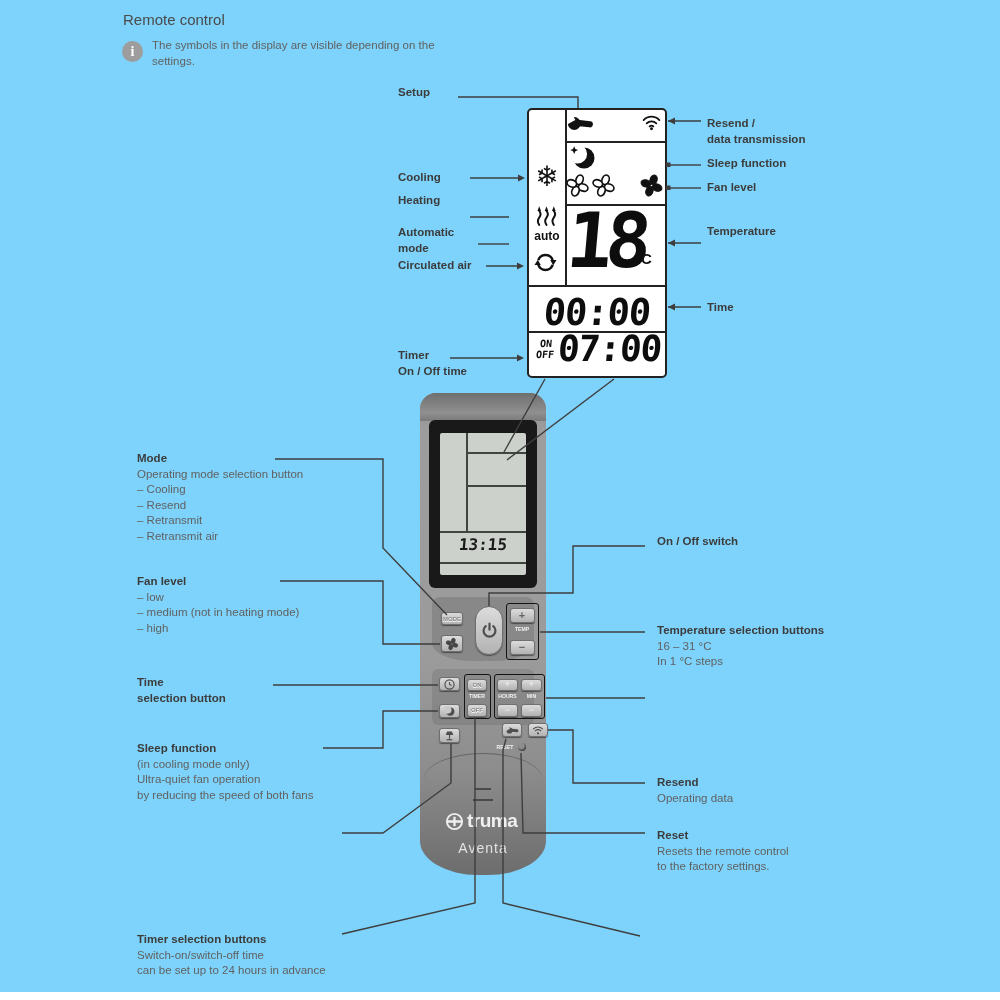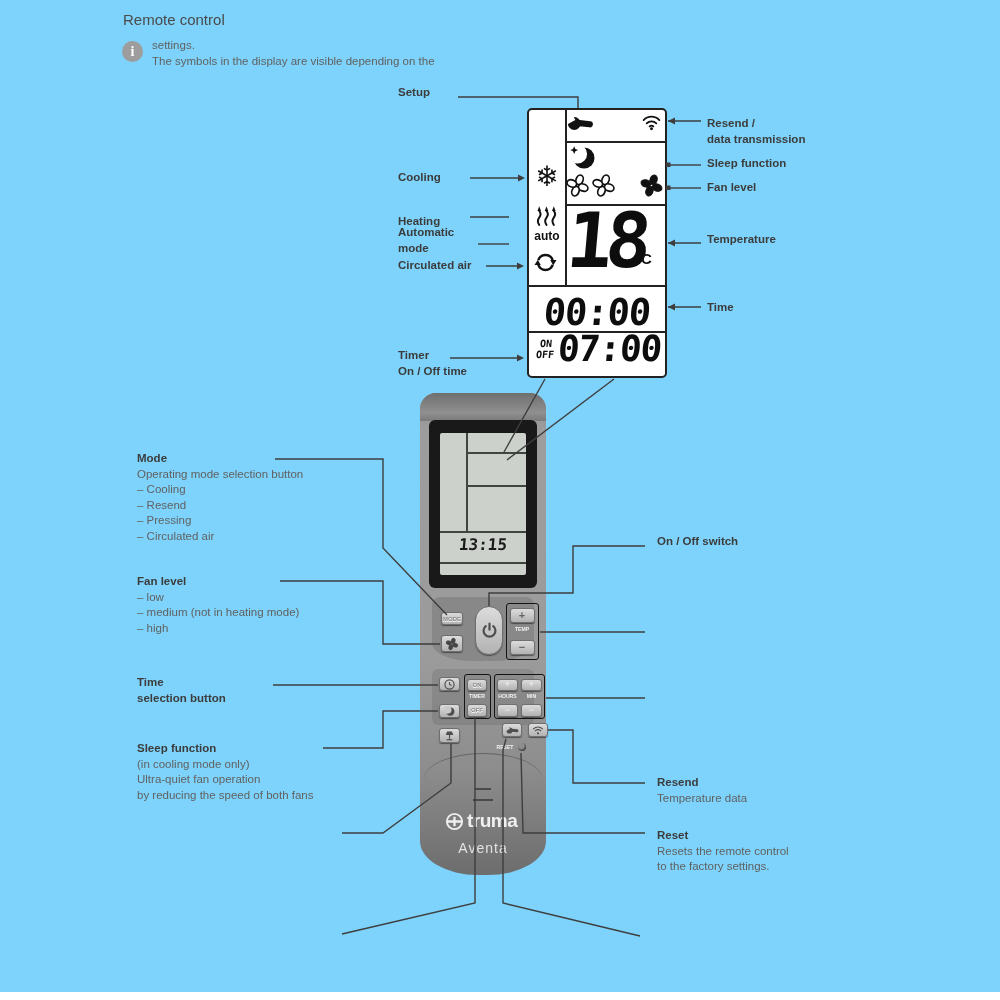--- a/index.html
+++ b/index.html
@@ -56,22 +56,22 @@
         <ellipse cx="0" cy="-5.8" rx="3.4" ry="4.7" transform="rotate(110)"></ellipse>
         <ellipse cx="0" cy="-5.8" rx="3.4" ry="4.7" transform="rotate(200)"></ellipse>
         <ellipse cx="0" cy="-5.8" rx="3.4" ry="4.7" transform="rotate(290)"></ellipse>
       </g>
     </defs>
   </svg>
 
   <div class="pagetitle">Remote control</div>
   <div class="info-ic"><span>i</span></div>
   <div class="blk" style="left:152px;top:38px">
+    <div class="t">The symbols in the display are visible depending on the</div>
     <div class="t">settings.</div>
-    <div class="t">The symbols in the display are visible depending on the</div>
   </div>
 
   <div class="disp">
     <div class="dln" style="left:36px;top:0;width:2px;height:175px"></div>
     <div class="dln" style="left:36px;top:31px;width:100px;height:2px"></div>
     <div class="dln" style="left:36px;top:94px;width:100px;height:2px"></div>
     <div class="dln" style="left:0;top:175px;width:136px;height:2px"></div>
     <div class="dln" style="left:0;top:221px;width:136px;height:2px"></div>
 
     <svg class="abs" style="left:38px;top:4px" width="27" height="19" viewBox="0 0 26 18">
@@ -287,82 +287,92 @@
       <rect x="666" y="185.5" width="4.5" height="4.5"></rect>
     </g>
   </svg>
 
   <div class="blk" style="left:398px;top:85px">
       <div class="h">Setup</div>
     </div>
   <div class="blk" style="left:398px;top:170px">
       <div class="h">Cooling</div>
     </div>
-  <div class="blk" style="left:398px;top:214px">
+  <div class="blk" style="left:398px;top:193px">
       <div class="h">Heating</div>
     </div>
   <div class="blk" style="left:398px;top:225px">
     <div class="h">Automatic</div>
     <div class="h">mode</div>
   </div>
   <div class="blk" style="left:398px;top:258px">
       <div class="h">Circulated air</div>
     </div>
   <div class="blk" style="left:707px;top:116px">
     <div class="h">Resend /</div>
     <div class="h">data transmission</div>
   </div>
   <div class="blk" style="left:707px;top:156px">
       <div class="h">Sleep function</div>
     </div>
   <div class="blk" style="left:707px;top:180px">
       <div class="h">Fan level</div>
     </div>
-  <div class="blk" style="left:707px;top:232px">
+  <div class="blk" style="left:707px;top:224px">
       <div class="h">Temperature</div>
     </div>
   <div class="blk" style="left:707px;top:300px">
       <div class="h">Time</div>
     </div>
   <div class="blk" style="left:398px;top:348px">
     <div class="h">Timer</div>
     <div class="h">On / Off time</div>
   </div>
 
   <div class="blk" style="left:137px;top:451px">
     <div class="h">Mode</div>
     <div class="t">Operating mode selection button</div>
     <div class="t">– Cooling</div>
     <div class="t">– Resend</div>
-    <div class="t">– Pressing</div>
-    <div class="t">– Circulated air</div>
+    <div class="t">– Retransmit</div>
+    <div class="t">– Retransmit air</div>
   </div>
   <div class="blk" style="left:137px;top:574px">
     <div class="h">Fan level</div>
     <div class="t">– low</div>
     <div class="t">– medium (not in heating mode)</div>
     <div class="t">– high</div>
   </div>
   <div class="blk" style="left:137px;top:675px">
     <div class="h">Time</div>
     <div class="h">selection button</div>
   </div>
   <div class="blk" style="left:137px;top:741px">
     <div class="h">Sleep function</div>
     <div class="t">(in cooling mode only)</div>
     <div class="t">Ultra-quiet fan operation</div>
     <div class="t">by reducing the speed of both fans</div>
   </div>
+  <div class="blk" style="left:137px;top:932px">
+    <div class="h">Timer selection buttons</div>
+    <div class="t">Switch-on/switch-off time</div>
+    <div class="t">can be set up to 24 hours in advance</div>
+  </div>
 
   <div class="blk" style="left:657px;top:534px">
     <div class="h">On / Off switch</div>
   </div>
+  <div class="blk" style="left:657px;top:623px">
+    <div class="h">Temperature selection buttons</div>
+    <div class="t">16 – 31 °C</div>
+    <div class="t">In 1 °C steps</div>
+  </div>
   <div class="blk" style="left:657px;top:775px">
     <div class="h">Resend</div>
-    <div class="t">Temperature data</div>
+    <div class="t">Operating data</div>
   </div>
   <div class="blk" style="left:657px;top:828px">
     <div class="h">Reset</div>
     <div class="t">Resets the remote control</div>
     <div class="t">to the factory settings.</div>
   </div>
 
 </div>
 
 </body></html>

